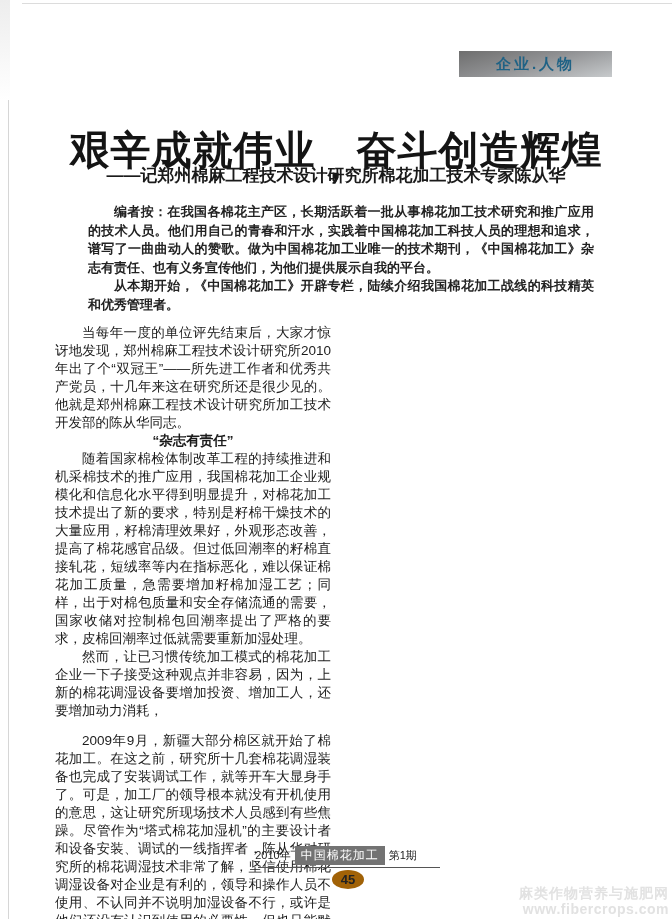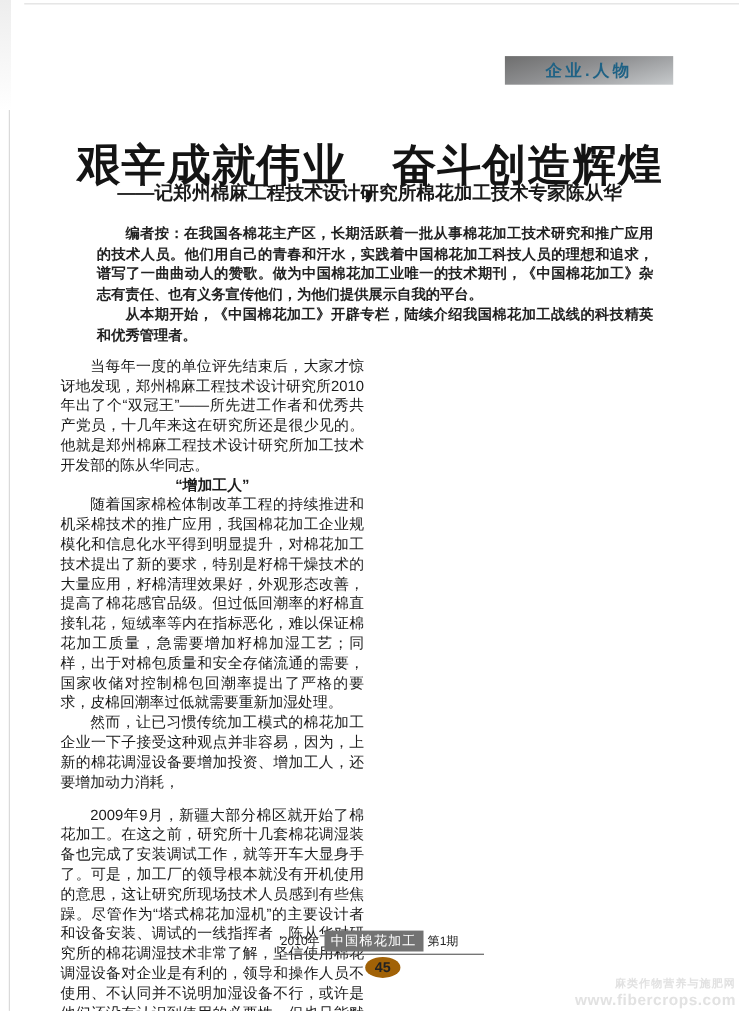--- a/index.html
+++ b/index.html
@@ -71,21 +71,21 @@
     position:absolute; top:870px; left:332px; width:32px; height:19px;
     background:#a16207; border-radius:50%;
     text-align:center; line-height:19px; font-size:13px; font-weight:bold; color:#222;
   }
 
   
   .watermark {
     position:absolute; right:3px; bottom:2px; text-align:right;
     color:#e2e2e2; font-weight:bold; line-height:1.15;
   }
-  .watermark .wm1 { font-size:10px; letter-spacing:1px; }
+  .watermark .wm1 { font-size:14px; letter-spacing:1px; }
   .watermark .wm2 { font-size:14px; letter-spacing:0.5px; }
 </style>
 </head>
 <body>
 
 <div class="page-edge-top"></div>
 <div class="page-edge-left"></div>
 <div class="corner-shade"></div>
 
 <div class="badge">
@@ -97,21 +97,21 @@
 <div class="subtitle">——记郑州棉麻工程技术设计研究所棉花加工技术专家陈从华</div>
 
 <div class="editor-note">
     <p>编者按：在我国各棉花主产区，长期活跃着一批从事棉花加工技术研究和推广应用的技术人员。他们用自己的青春和汗水，实践着中国棉花加工科技人员的理想和追求，谱写了一曲曲动人的赞歌。做为中国棉花加工业唯一的技术期刊，《中国棉花加工》杂志有责任、也有义务宣传他们，为他们提供展示自我的平台。</p>
     <p>从本期开始，《中国棉花加工》开辟专栏，陆续介绍我国棉花加工战线的科技精英和优秀管理者。</p>
   </div>
 
 <div class="columns">
   <div class="column">
       <p>当每年一度的单位评先结束后，大家才惊讶地发现，郑州棉麻工程技术设计研究所2010年出了个“双冠王”——所先进工作者和优秀共产党员，十几年来这在研究所还是很少见的。他就是郑州棉麻工程技术设计研究所加工技术开发部的陈从华同志。</p>
-      <p class="heading">“增加工人”</p>
+      <p class="heading">“杂志有责任”</p>
       <p>随着国家棉检体制改革工程的持续推进和机采棉技术的推广应用，我国棉花加工企业规模化和信息化水平得到明显提升，对棉花加工技术提出了新的要求，特别是籽棉干燥技术的大量应用，籽棉清理效果好，外观形态改善，提高了棉花感官品级。但过低回潮率的籽棉直接轧花，短绒率等内在指标恶化，难以保证棉花加工质量，急需要增加籽棉加湿工艺；同样，出于对棉包质量和安全存储流通的需要，国家收储对控制棉包回潮率提出了严格的要求，皮棉回潮率过低就需要重新加湿处理。</p>
       <p>然而，让已习惯传统加工模式的棉花加工企业一下子接受这种观点并非容易，因为，上新的棉花调湿设备要增加投资、增加工人，还要增加动力消耗，</p>
     </div>
   <div class="column">
       <p>2009年9月，新疆大部分棉区就开始了棉花加工。在这之前，研究所十几套棉花调湿装备也完成了安装调试工作，就等开车大显身手了。可是，加工厂的领导根本就没有开机使用的意思，这让研究所现场技术人员感到有些焦躁。尽管作为“塔式棉花加湿机”的主要设计者和设备安装、调试的一线指挥者，陈从华对研究所的棉花调湿技术非常了解，坚信使用棉花调湿设备对企业是有利的，领导和操作人员不使用、不认同并不说明加湿设备不行，或许是他们还没有认识到使用的必要性，但也只能默不作声的守在加工现场，耐心等待开机生产时刻的到来。然而，连续一周都毫无动静，让他焦躁万分，就在耐心几乎要崩溃的时候，一天当他进入车间却吃惊地发现，那套安装好的皮棉加湿机正在顺畅运行，当时他激动的差点跳起来，高兴的心情难以言表。通过和车间主任交流才知道，最近一段时间，气候干燥，皮棉回潮率不到5%，不仅打包困难，工人紧张，而且用塑钢带打包经常出现崩包现象，导致大量窝工、返工，没办法，只好试用一下加湿设备，结果居然完全避免了这个情况，受到工人的热烈欢迎，也得到加工厂领导的认可。通过这件事，他深刻认识到，新技术的推广和应用，必须要满足用户的真正需要和加工生产的实际需求，仅依赖广告宣传或长官意志是不够的，贴近和满足用户需求的技术和产品才是推动</p>
     </div>
 </div>
 
 <div class="footer">
   <span class="footer-inner">

